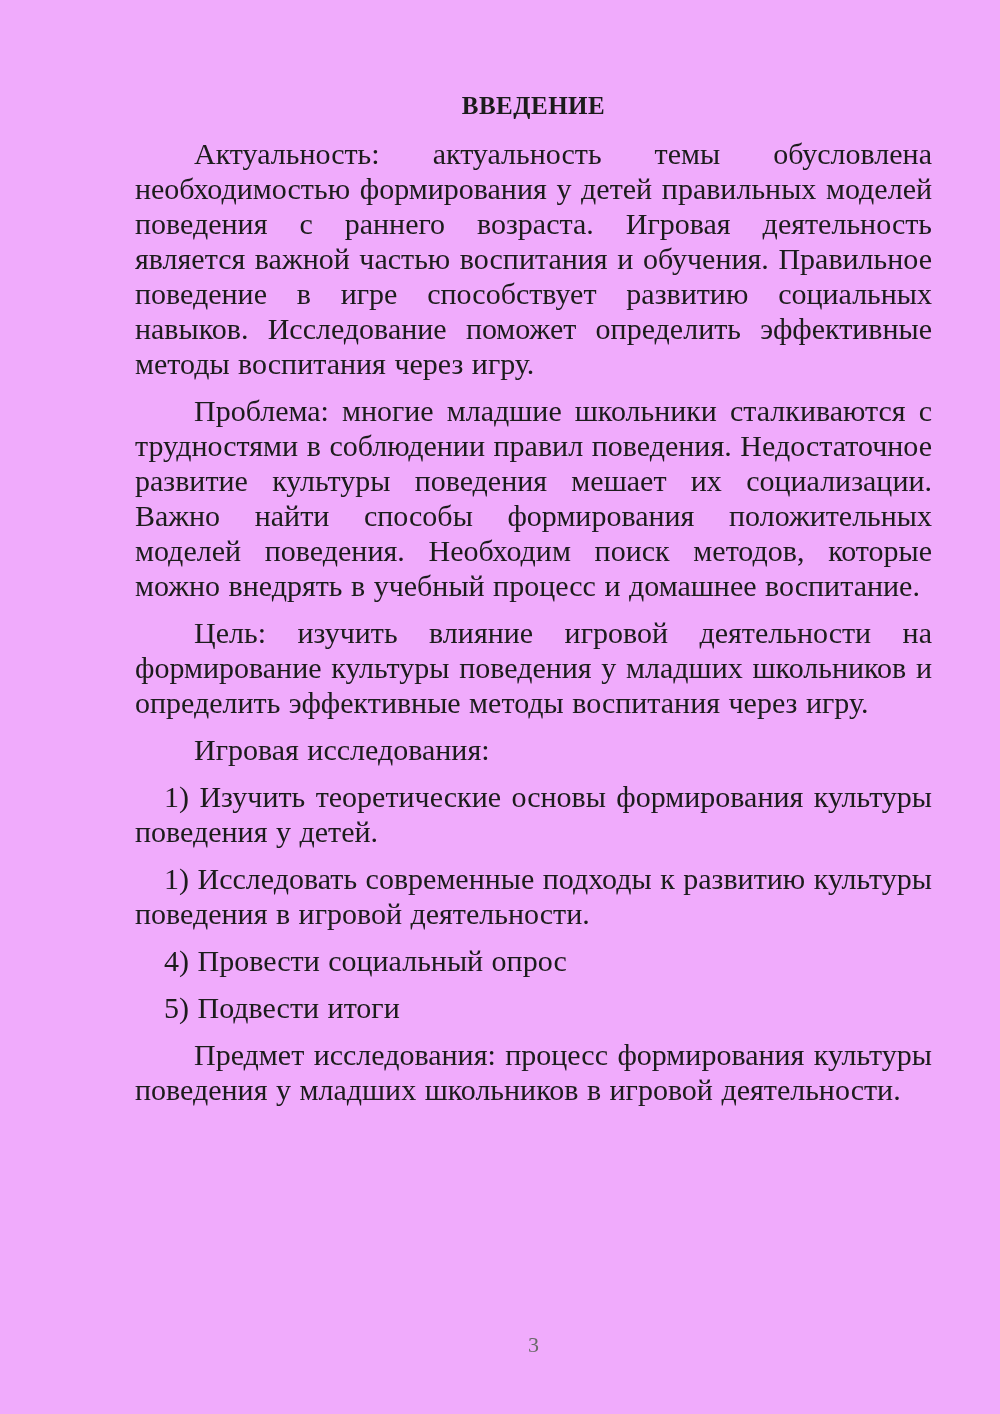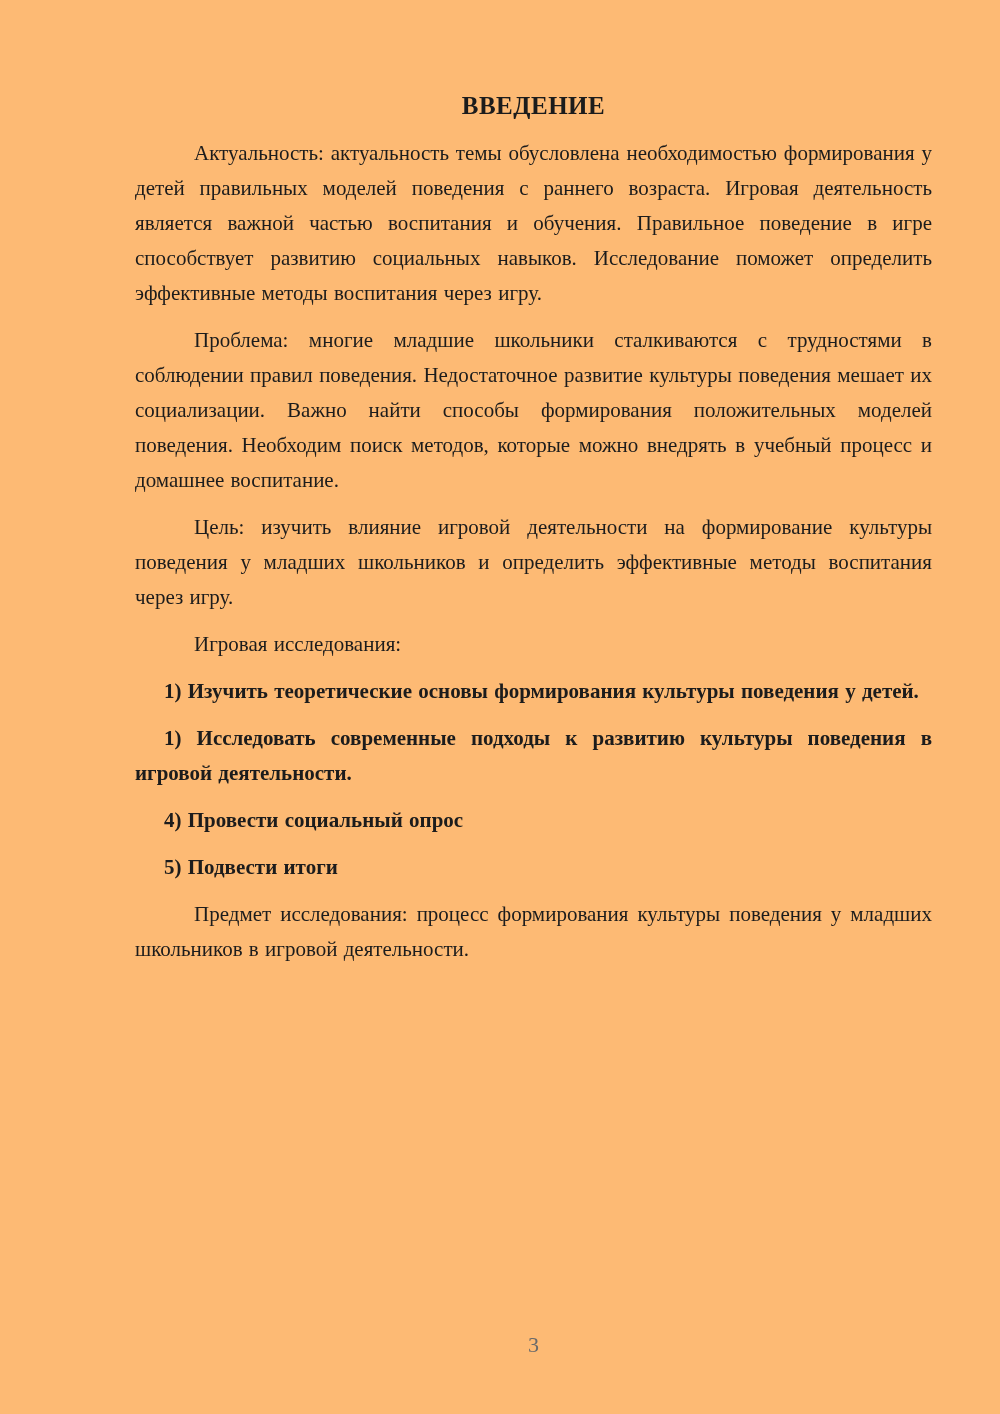--- a/index.html
+++ b/index.html
@@ -4,50 +4,49 @@
 <style>
   html, body {
     margin: 0;
     padding: 0;
     background: #ffffff;
   }
   .page {
     position: relative;
     width: 1000px;
     height: 1414px;
-    background: #fdba74;
+    background: #f0abfc;
     font-family: "Liberation Serif", "DejaVu Serif", serif;
     color: #1c1c1c;
     overflow: hidden;
   }
   .content {
     position: absolute;
     left: 135px;
     top: 88px;
     width: 797px;
   }
   .doc-title {
     font-size: 25px;
     font-weight: 700;
     text-align: center;
     line-height: 35px;
     letter-spacing: 0.5px;
     margin: 0 0 13px 0;
   }
   .para {
-    font-size: 21px;
+    font-size: 30px;
     line-height: 35px;
     text-align: justify;
     text-indent: 59px;
     margin: 0 0 12px 0;
     word-spacing: 1px;
   }
   .task {
     text-indent: 29px;
-    font-weight: bold;
   }
   .justify-last {
     text-align-last: justify;
   }
   .page-num {
     position: absolute;
     left: 135px;
     top: 1330px;
     width: 797px;
     text-align: center;

